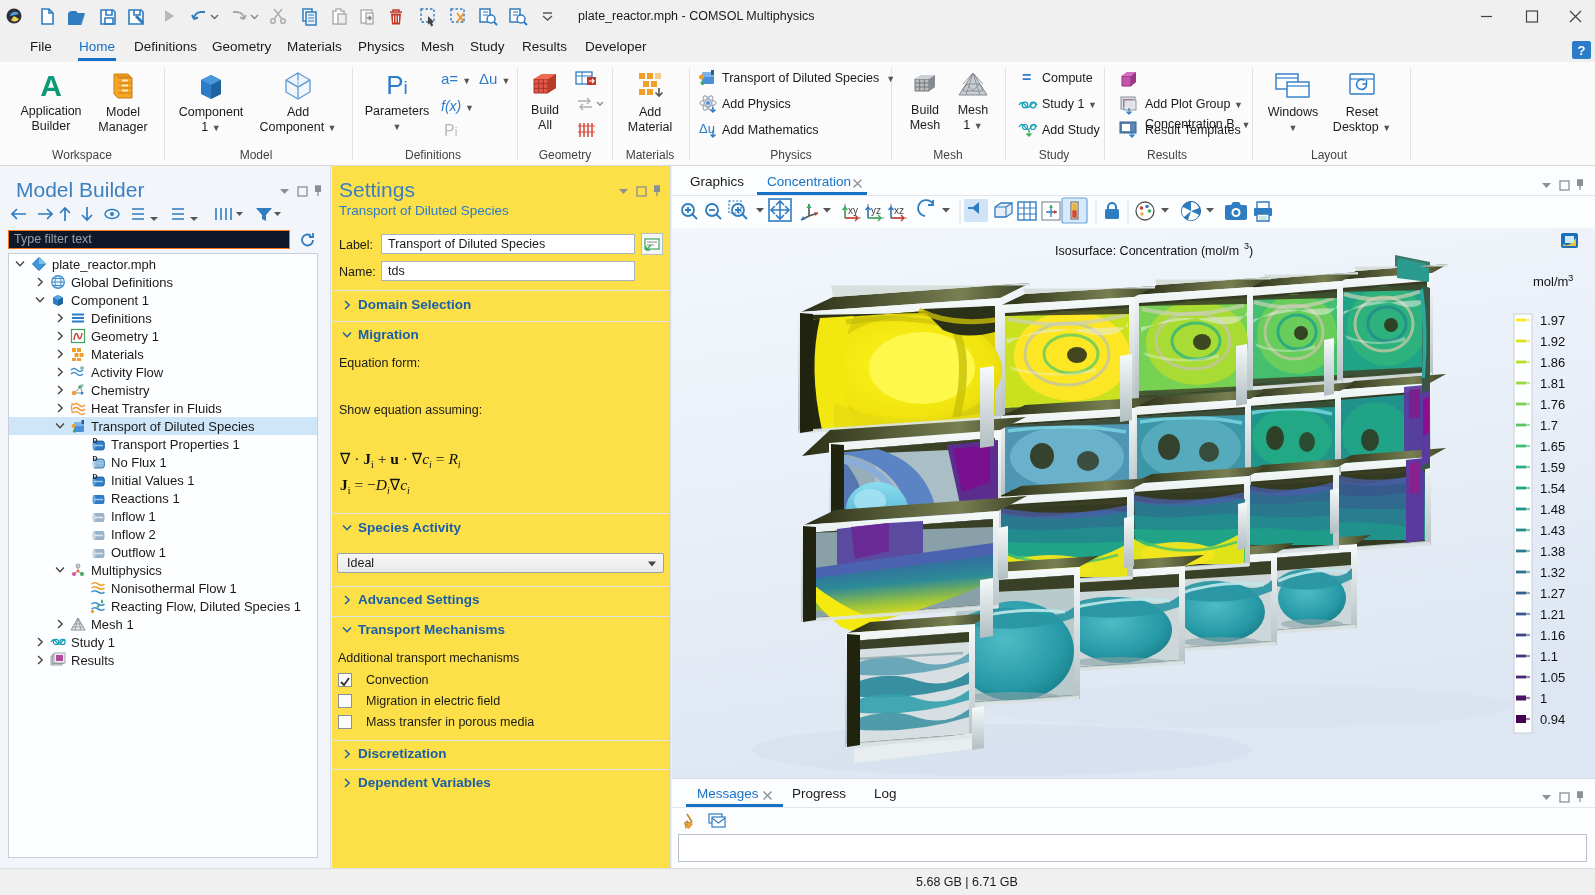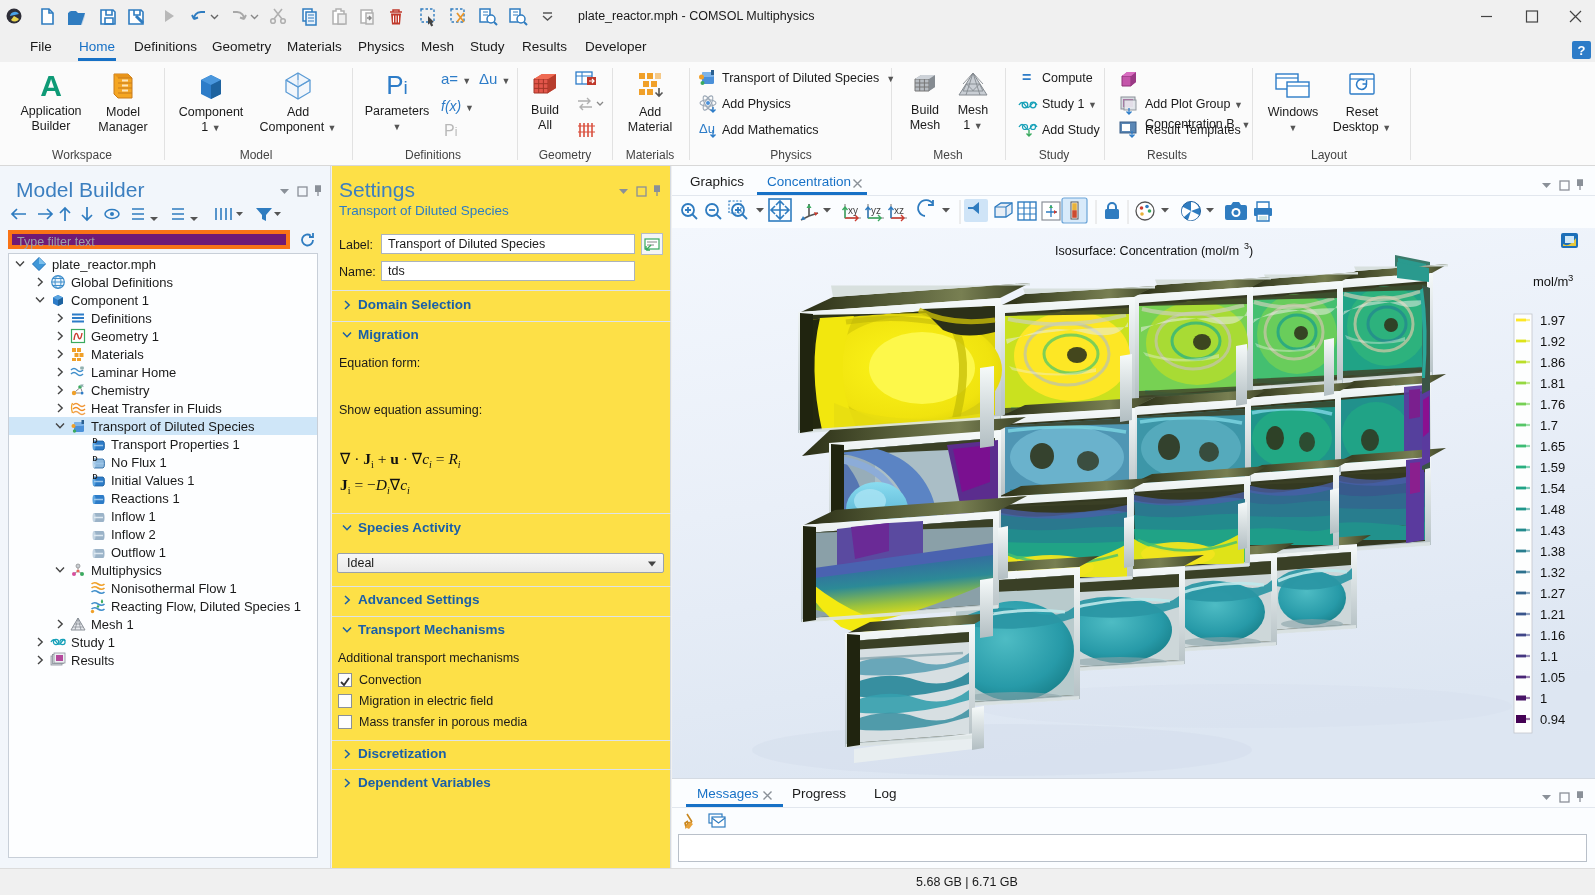--- a/index.html
+++ b/index.html
@@ -30,21 +30,21 @@
 .paneltitle { font-size:21px; color:#3c7fc0; }
 .sep { position:absolute; left:0; width:339px; height:1px; background:#dde3ea; }
 .sec { position:absolute; left:9px; font-size:13.5px; font-weight:bold; color:#1a5fa8; }
 .sec span { margin-left:17px; }
 .secchev { position:absolute; left:0; top:2px; width:12px; height:12px; }
 .combo { position:absolute; height:20px; background:linear-gradient(#f7f7f7,#e9e9e9); border:1px solid #9aa1aa; border-radius:2px; font-size:12.5px; color:#1a1a1a; line-height:18px; }
 .combo span { margin-left:9px; }
 .carr { position:absolute; right:6px; top:6px; width:10px; height:8px; }
 .cb { display:inline-block; width:14px; height:14px; background:#fdfdfd; border:1px solid #8a9098; vertical-align:middle; }
 .cb svg { width:12px; height:12px; }
-.cbl { font-size:12.5px; color:#1a1a1a; margin-left:7px; vertical-align:middle; }
+.cbl { font-size:12.5px; color:#1a1a1a; margin-left:14px; vertical-align:middle; }
 </style>
 </head>
 <body>
 <div id="app">
   <div id="titlebar">
     <svg class="abs" style="left:0;top:0" width="640" height="33" viewBox="0 0 640 33">
       <g>
         <circle cx="14" cy="16" r="7.5" fill="#2e2e38"></circle>
         <path d="M10 16 a5 5 0 0 1 9 -2 z" fill="#4aa3e8"></path>
         <path d="M11 20 a5 5 0 0 0 8 -1 l-5 -3 z" fill="#e8d44d"></path>
@@ -365,21 +365,21 @@
           </g>
           <path d="M142 13 l4 4 l4 -4" fill="#555"></path>
         </g>
       <g stroke="#2f7cc0" stroke-width="1.6" fill="none">
           <path d="M208 4 v12 M213 4 v12 M218 4 v12 M223 4 v12"></path>
         </g>
         <path d="M228 8 l3.5 4 l3.5 -4" fill="#555"></path>
       <path d="M248 4 h16 l-6 7 v6 l-4 -2 v-4 z" fill="#2f7cc0"></path>
         <path d="M266 8 l3.5 4 l3.5 -4" fill="#555"></path>
     </svg>
-    <div class="abs" style="left:8px;top:64px;width:282px;height:19px;background:#701a75;border:4px solid #f97316;font-size:12.5px;color:#9aa0a8;line-height:17px;padding-left:5px;">Type filter text</div>
+    <div class="abs" style="left:8px;top:64px;width:282px;height:19px;background:#0f172a;border:1px solid #f97316;font-size:12.5px;color:#9aa0a8;line-height:17px;padding-left:5px;">Type filter text</div>
     <svg class="abs" style="left:299px;top:65px" width="18" height="18" viewBox="0 0 18 18">
         <path d="M14 9 a5.5 5.5 0 1 1 -2.2 -4.4 M14 2 v4 h-4" stroke="#2f7cc0" stroke-width="1.8" fill="none"></path>
       </svg>
     <div class="abs" style="left:8px;top:87px;width:310px;height:605px;background:#fdfeff;border:1px solid #c8cfd8;overflow:hidden;" id="treebox">
       <div style="position:absolute;left:0;top:1px;width:308px;height:18px;">
           <svg style="position:absolute;left:5px;top:3px" width="12" height="12" viewBox="0 0 12 12">
             <path d="M2 3.5 l4 4.2 L10 3.5" stroke="#444" stroke-width="1.4" fill="none"></path>
           </svg>
           <svg style="position:absolute;left:22px;top:1px" width="16" height="16" viewBox="0 0 16 16">
             <path d="M8 1.5 L14.5 8 L8 14.5 L1.5 8 z" fill="#3f97d8" stroke="#1d6fb8" stroke-width="1"></path>
@@ -448,21 +448,21 @@
           <svg style="position:absolute;left:45px;top:3px" width="12" height="12" viewBox="0 0 12 12">
             <path d="M4 2 l4.2 4 L4 10" stroke="#444" stroke-width="1.4" fill="none"></path>
           </svg>
           <svg style="position:absolute;left:61px;top:1px" width="16" height="16" viewBox="0 0 16 16">
             <g stroke="#3f8ecb" stroke-width="1.5" fill="none">
               <path d="M1 6 q3 -3 6 0 t6 0"></path>
               <path d="M1 10 q3 -3 6 0 t6 0"></path>
             </g>
             <path d="M12 2 v4 m-2 -3 l4 2 m-4 0 l4 -2" stroke="#8aa" stroke-width="1"></path>
           </svg>
-          <div style="position:absolute;left:82px;top:2px;font-size:13px;color:#1a1a1a;white-space:nowrap;">Laminar Home</div>
+          <div style="position:absolute;left:82px;top:2px;font-size:13px;color:#1a1a1a;white-space:nowrap;">Activity Flow</div>
         </div>
       <div style="position:absolute;left:0;top:127px;width:308px;height:18px;">
           <svg style="position:absolute;left:45px;top:3px" width="12" height="12" viewBox="0 0 12 12">
             <path d="M4 2 l4.2 4 L4 10" stroke="#444" stroke-width="1.4" fill="none"></path>
           </svg>
           <svg style="position:absolute;left:61px;top:1px" width="16" height="16" viewBox="0 0 16 16">
             <circle cx="4" cy="11" r="2.2" fill="#f0a029"></circle>
             <circle cx="10" cy="5" r="1.8" fill="#3aaa5f"></circle>
             <circle cx="12" cy="11" r="1.5" fill="#2d7cc8"></circle>
             <path d="M5.5 9.5 L9 6.5 M11 6.5 l1 3 M6 11 h4.5" stroke="#888" stroke-width="1"></path>

